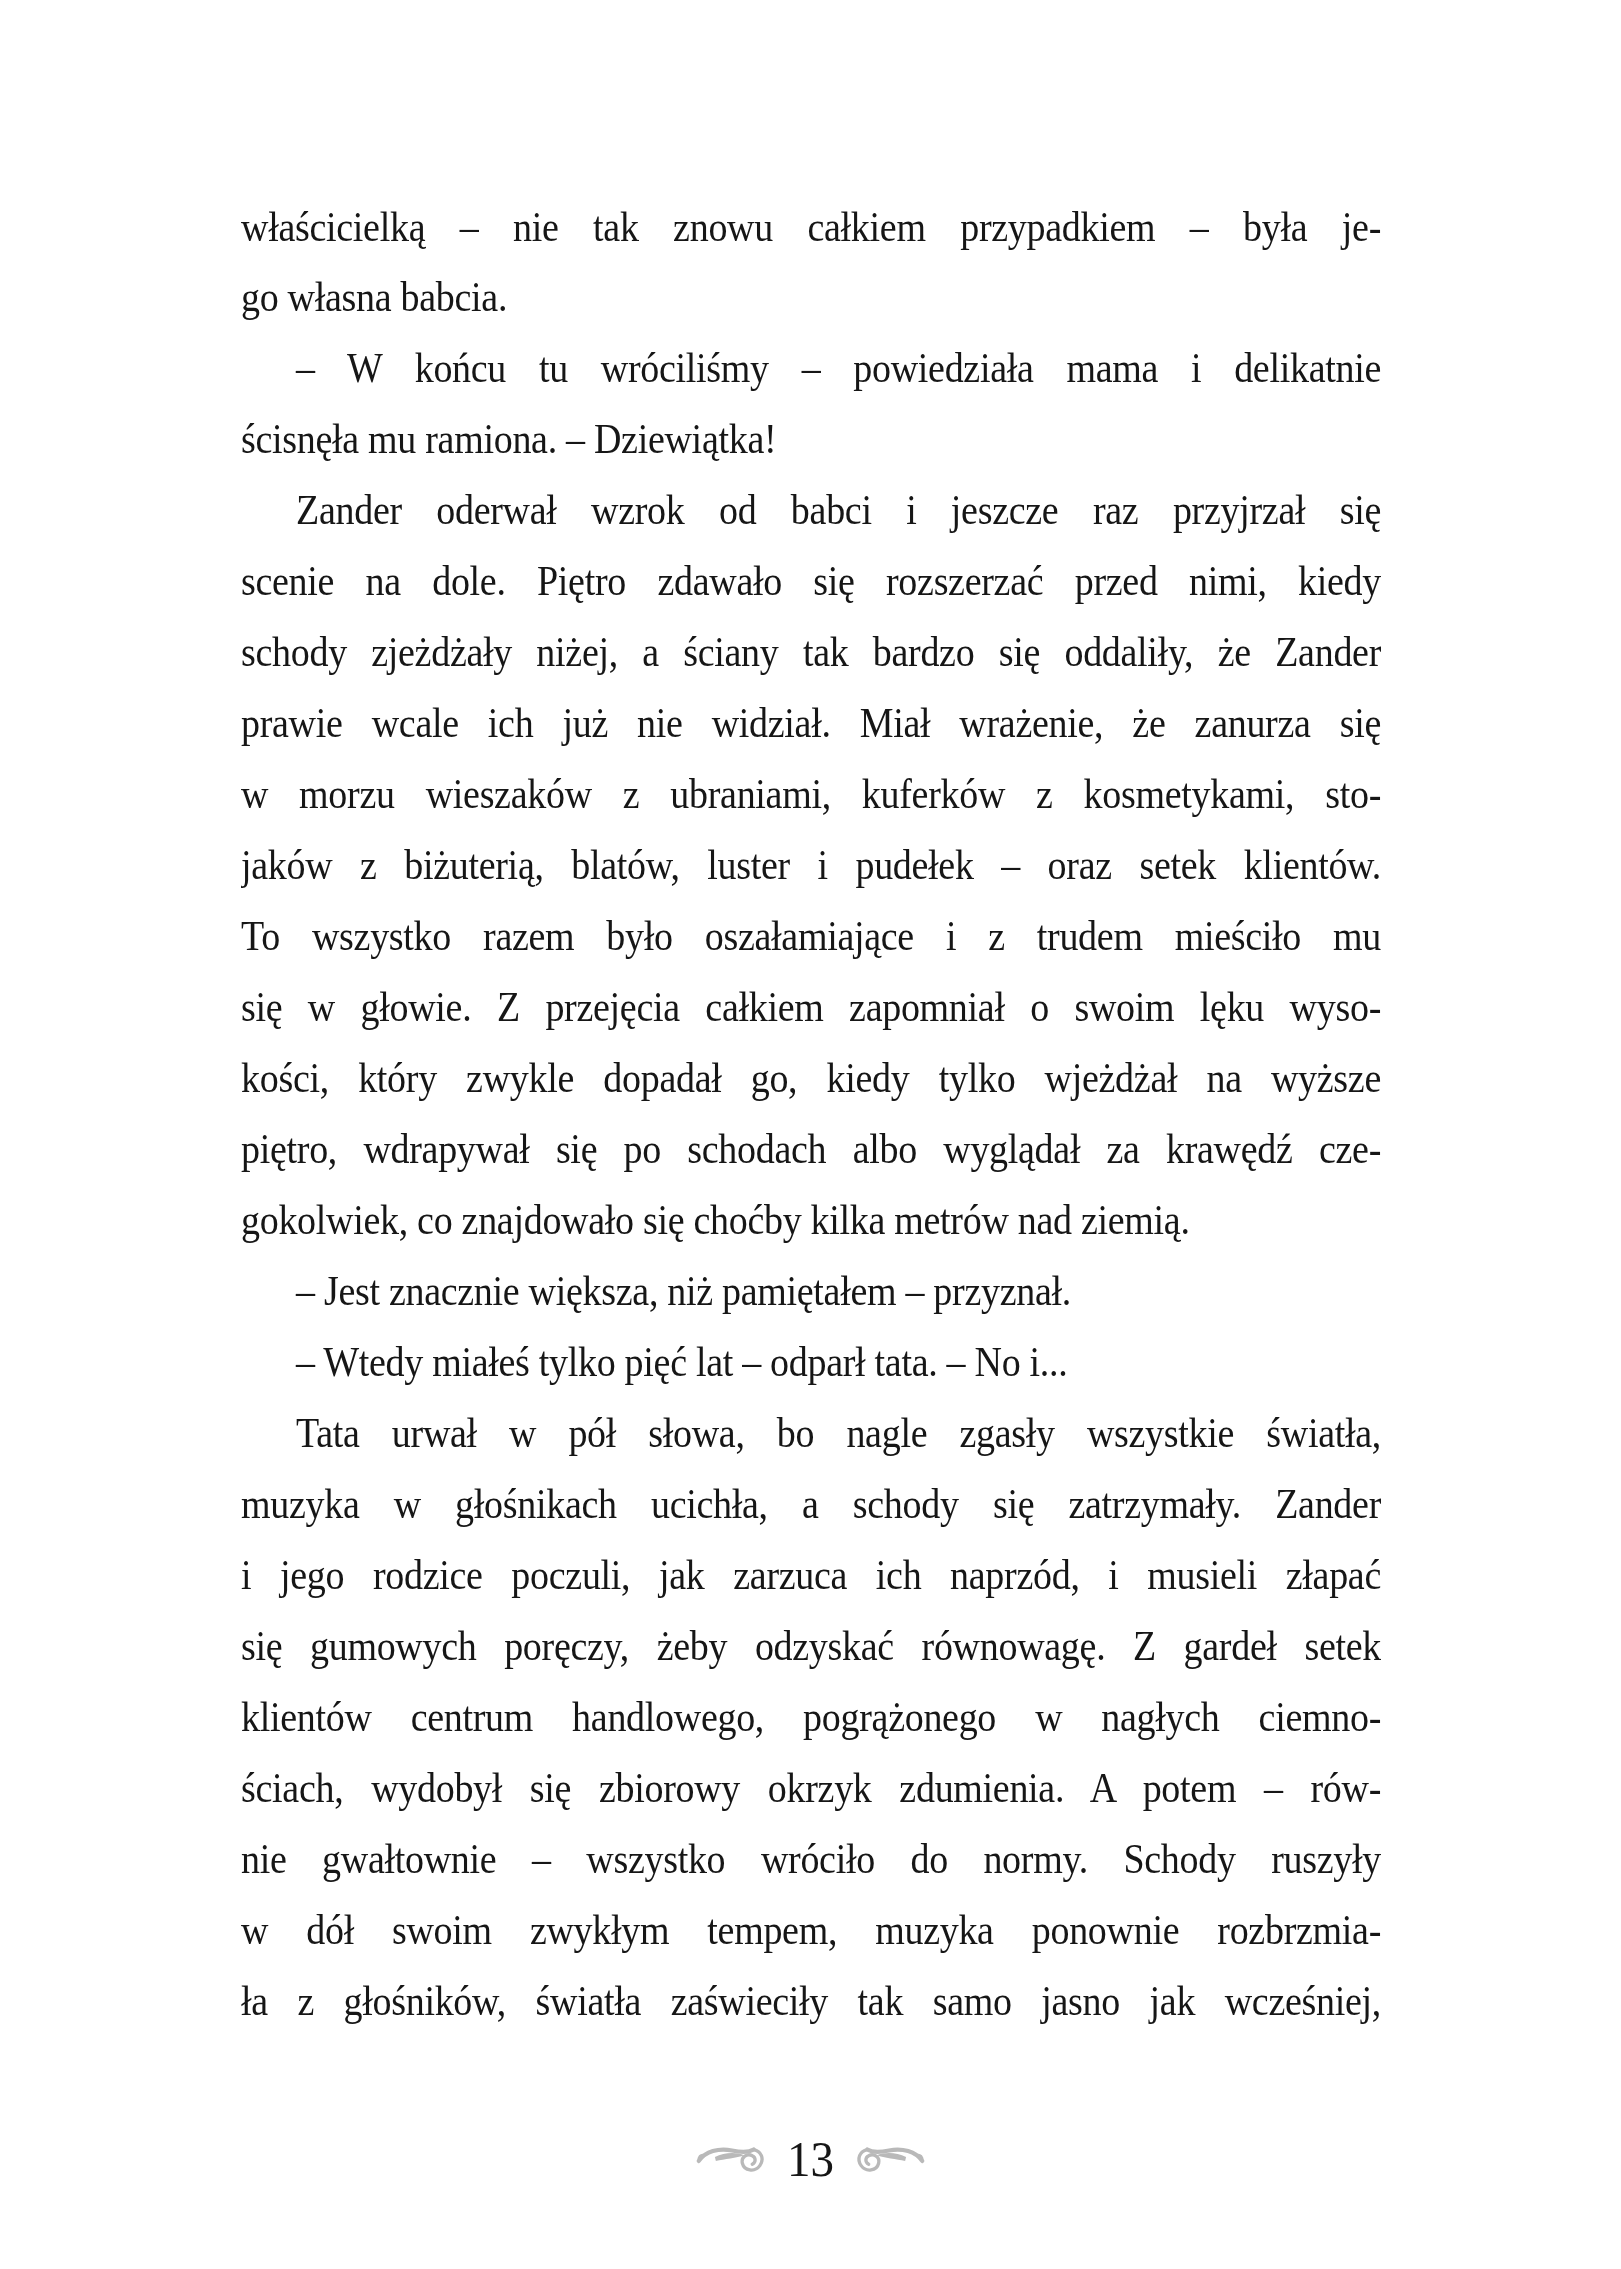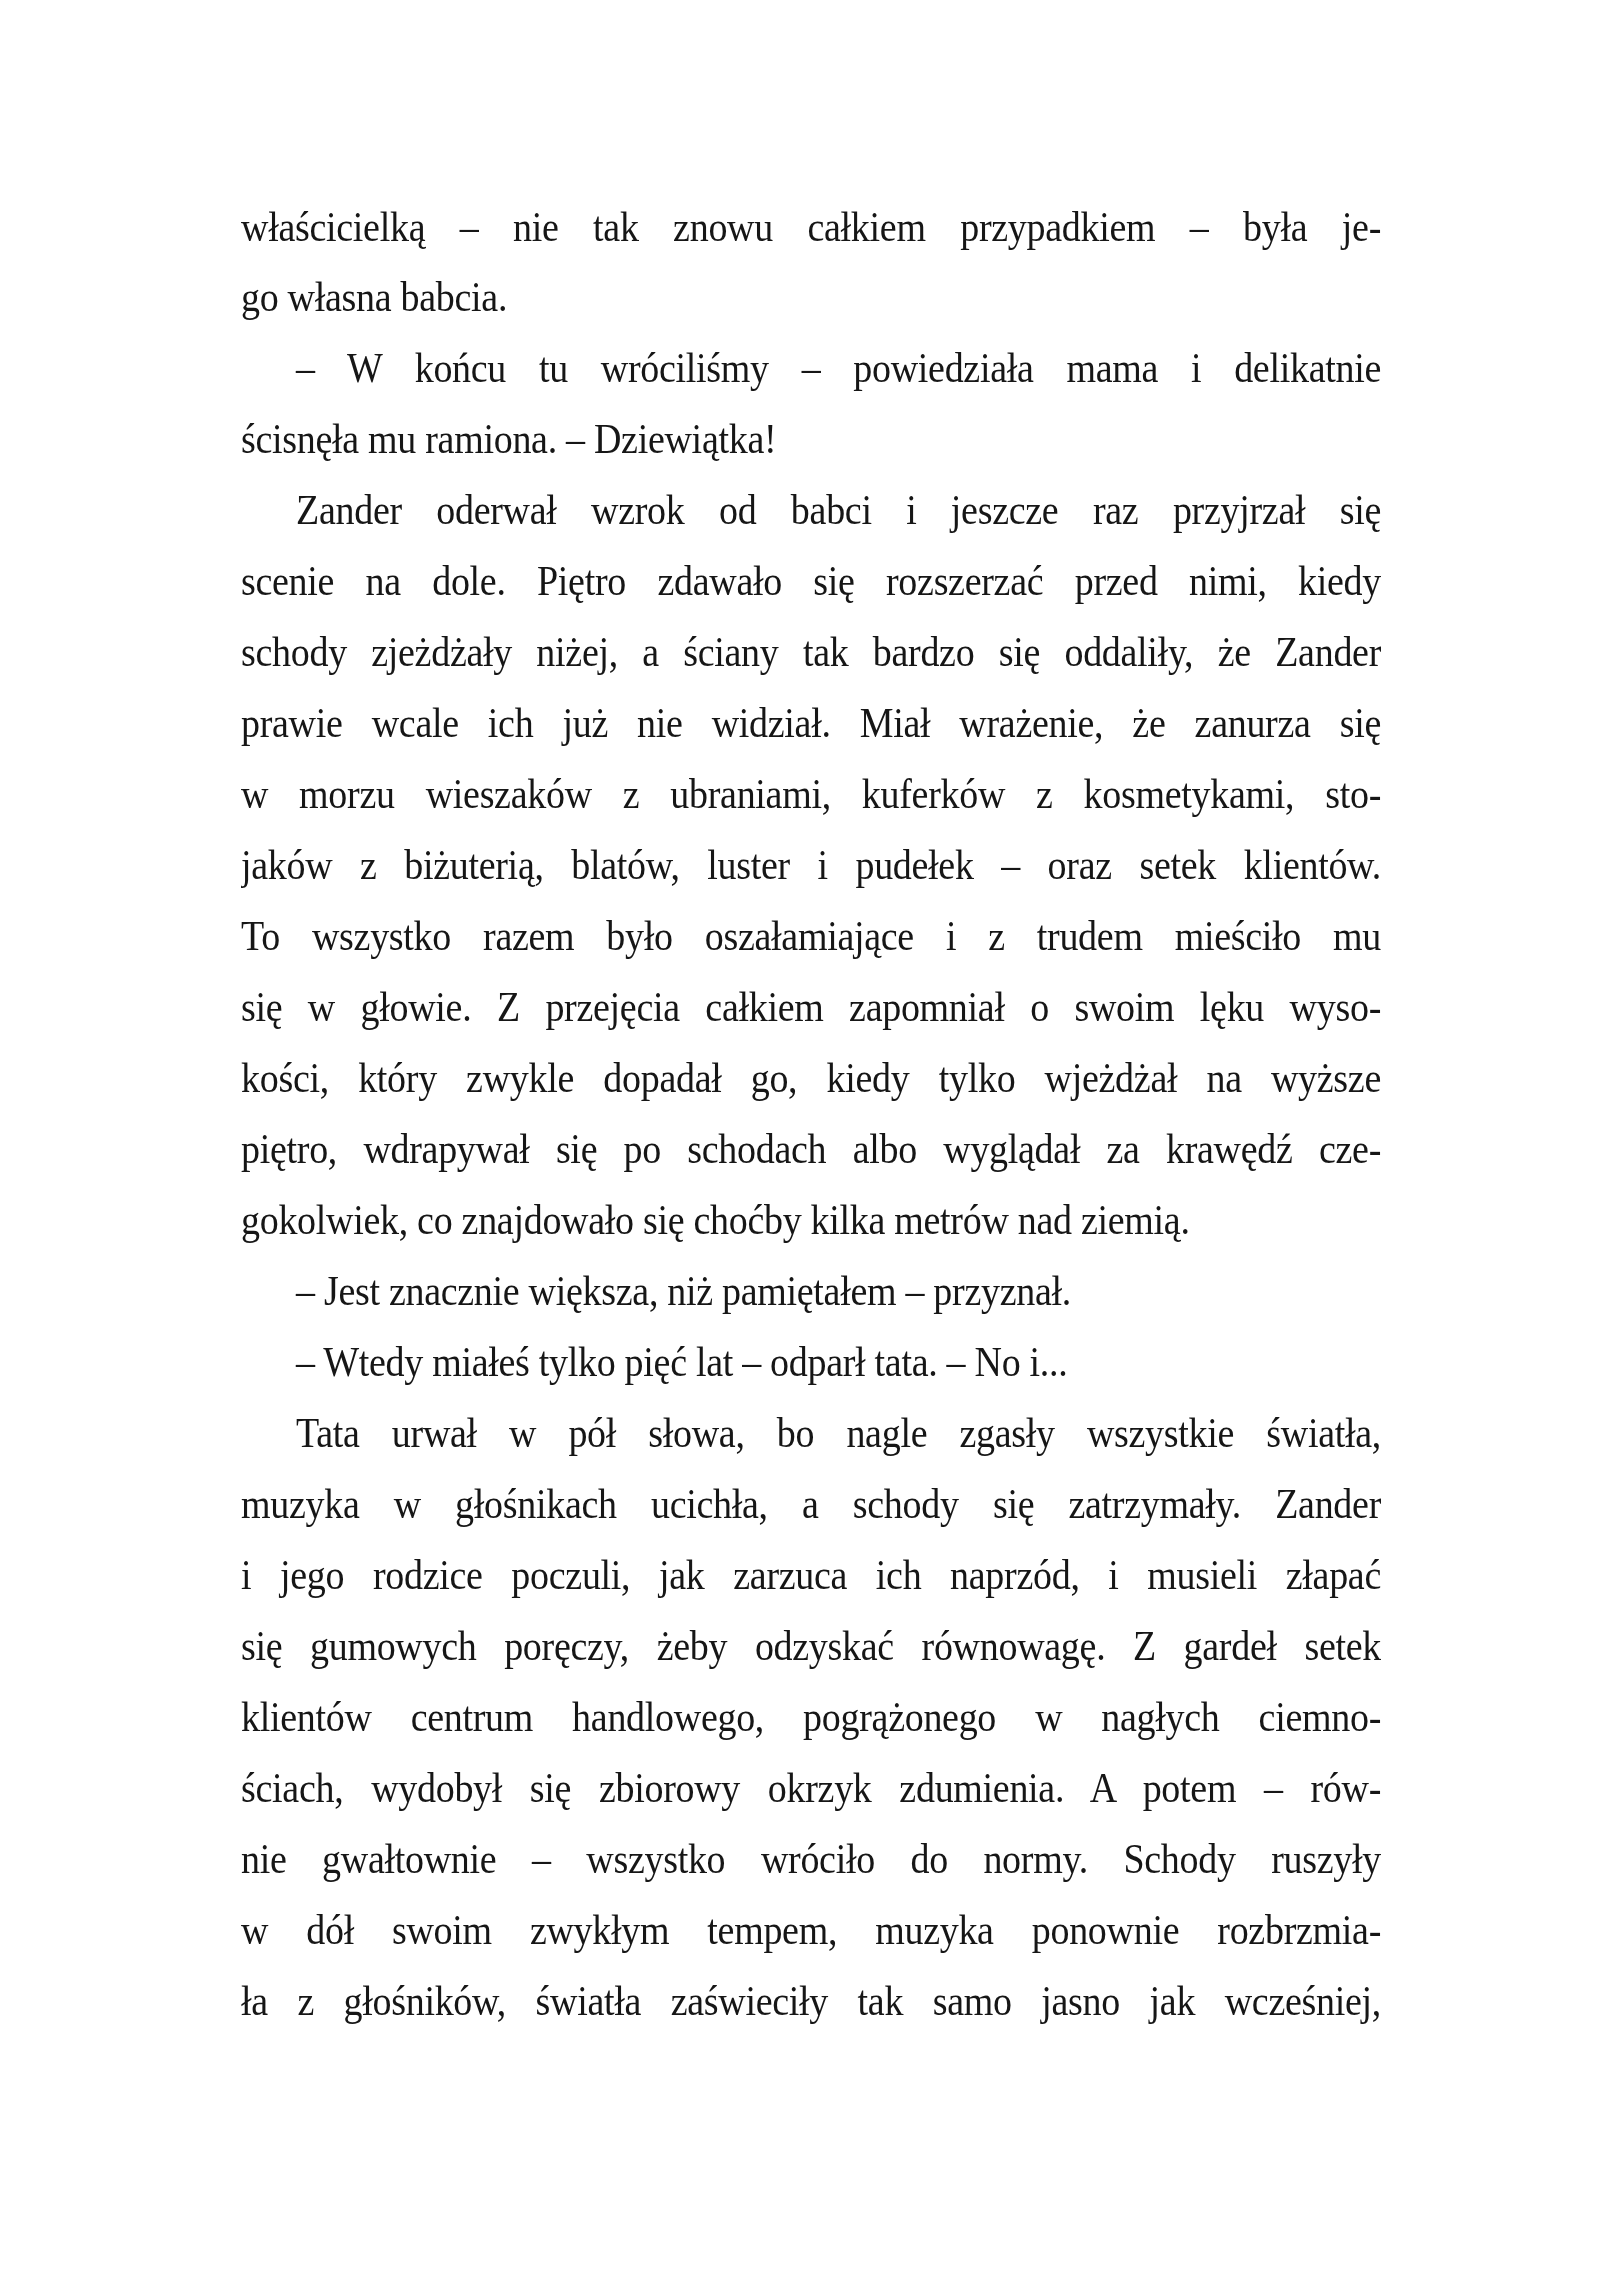--- a/index.html
+++ b/index.html
@@ -80,15 +80,36 @@
       <div class="line just">muzyka w głośnikach ucichła, a schody się zatrzymały. Zander</div>
       <div class="line just">i jego rodzice poczuli, jak zarzuca ich naprzód, i musieli złapać</div>
       <div class="line just">się gumowych poręczy, żeby odzyskać równowagę. Z gardeł setek</div>
       <div class="line just">klientów centrum handlowego, pogrążonego w nagłych ciemno-</div>
       <div class="line just">ściach, wydobył się zbiorowy okrzyk zdumienia. A potem – rów-</div>
       <div class="line just">nie gwałtownie – wszystko wróciło do normy. Schody ruszyły</div>
       <div class="line just">w dół swoim zwykłym tempem, muzyka ponownie rozbrzmia-</div>
       <div class="line just">ła z głośników, światła zaświeciły tak samo jasno jak wcześniej,</div>
     </div>
 
+  <div class="footer">
+    <svg class="ornament left" viewBox="0 0 74 38" aria-hidden="true">
+      <g fill="none" stroke="currentColor" stroke-linecap="round">
+        <path d="M3,21 C10,11 24,7 38,10 C48,12 56,12 61,9" stroke-width="4.5"></path>
+        <path d="M3,21 C2,17 5,13.5 9,15" stroke-width="2.5"></path>
+        <path d="M61,9 C69,10.5 72.5,19 67.5,26 C62,33.5 51,31.5 49,23.5 C47.5,17 54,12.5 59.5,15.5 C63.5,17.5 63.5,22.5 59.5,24.5" stroke-width="3.5"></path>
+      </g>
+      <path d="M20,17 C30,11.5 43,11.5 51,15 C43,18 30,19 21,21 Z" fill="currentColor"></path>
+    </svg>
+
+    <span class="page-number">13</span>
+
+    <svg class="ornament right" viewBox="0 0 74 38" aria-hidden="true">
+      <g fill="none" stroke="currentColor" stroke-linecap="round">
+        <path d="M3,21 C10,11 24,7 38,10 C48,12 56,12 61,9" stroke-width="4.5"></path>
+        <path d="M3,21 C2,17 5,13.5 9,15" stroke-width="2.5"></path>
+        <path d="M61,9 C69,10.5 72.5,19 67.5,26 C62,33.5 51,31.5 49,23.5 C47.5,17 54,12.5 59.5,15.5 C63.5,17.5 63.5,22.5 59.5,24.5" stroke-width="3.5"></path>
+      </g>
+      <path d="M20,17 C30,11.5 43,11.5 51,15 C43,18 30,19 21,21 Z" fill="currentColor"></path>
+    </svg>
+  </div>
 
 </div>
 
 
 </body></html>

